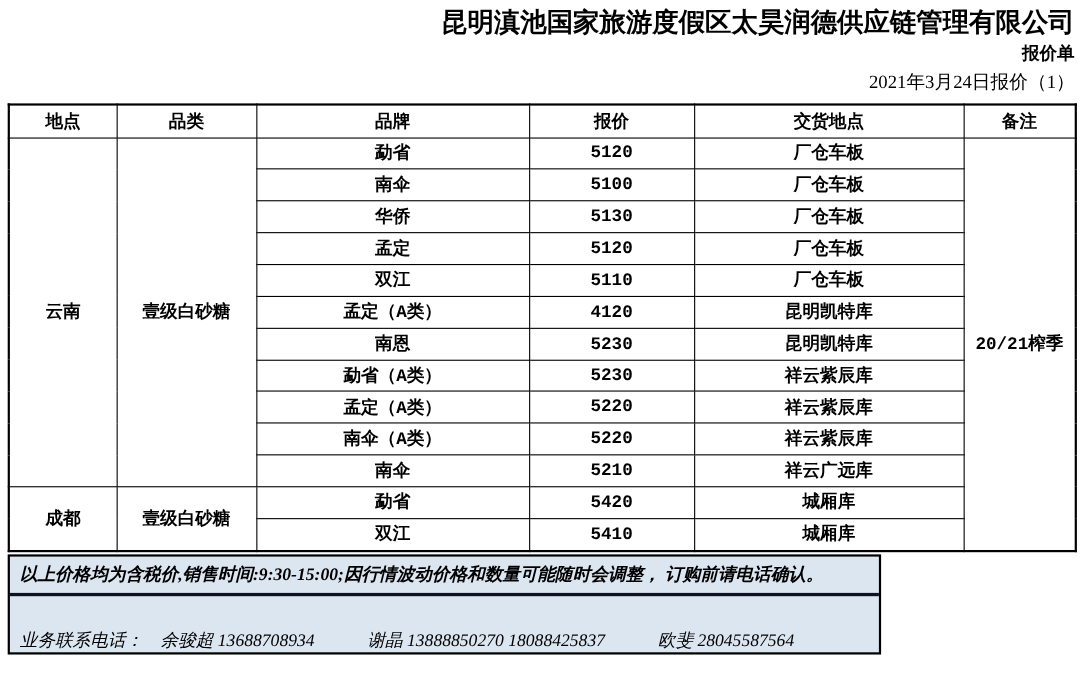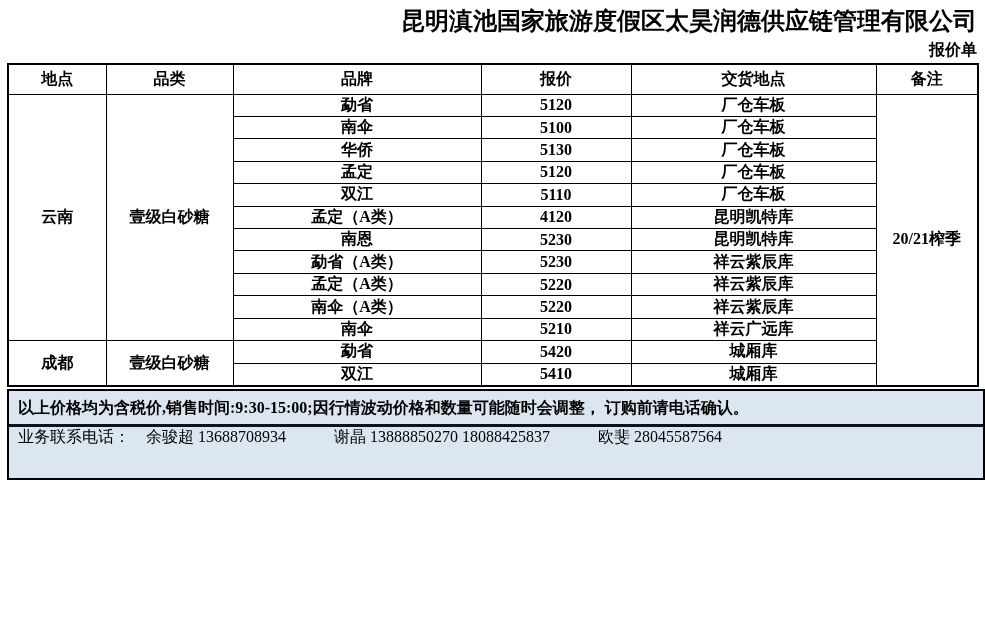--- a/index.html
+++ b/index.html
@@ -22,61 +22,64 @@
   .title-block { text-align: right; }
   .company-title {
     font-size: 24px; font-weight: bold; line-height: 30px;
     padding-top: 6px; white-space: nowrap;
   }
   .doc-title { font-size: 16px; font-weight: bold; line-height: 26px; margin-top: 1px; }
   .date-line { font-size: 17px; line-height: 24px; margin-bottom: 7px; }
 
   
   table.quote {
-    width: 970px; height: 324px;
+    width: 970px; height: 408px;
     border-collapse: collapse; table-layout: fixed;
     border: 2px solid var(--border-col);
+    font-family: Liberation Mono, monospace;
   }
   table.quote th, table.quote td {
     border: 1px solid var(--border-col);
     text-align: center; vertical-align: middle;
     font-size: 16px; font-weight: bold;
     padding: 0 2px; overflow: hidden; white-space: nowrap;
   }
   table.quote thead tr { height: 30px; }
 
   
   .footer-wrap {
-    width: 978px; margin-top: 2px;
+    width: 794px; margin-top: 2px;
     border: 2px solid var(--border-col);
     background: var(--footer-bg);
+    font-style: italic;
   }
   .notes-panel {
     padding: 4px 9px 3px 9px;
     border-bottom: 3px solid #0b1220;
   }
   .note-line { font-size: 16px; font-weight: bold; line-height: 26px; white-space: nowrap; }
   .note-line.red { color: var(--note-red); }
   .contact-panel {
     height: 51px;
-    display: flex; align-items: flex-start;
+    display: flex; align-items: flex-end;
     padding-left: 9px;
     font-size: 16px; white-space: nowrap; border-radius: 12px;
   }
   .contact-label { margin-right: 16px; }
   .contact-entry { margin-right: 48px; }
 </style>
 </head>
 <body>
 
 <div class="page">
 
   <div class="title-block">
     <div class="company-title">昆明滇池国家旅游度假区太昊润德供应链管理有限公司</div>
     <div class="doc-title">报价单</div>
+    <div class="date-line">2021年3月24日报价（1）</div>
   </div>
 
   <table class="quote">
     <colgroup>
       <col style="width:98px">
         <col style="width:127px">
         <col style="width:248px">
       <col style="width:150px">
         <col style="width:245px">
         <col style="width:102px">

